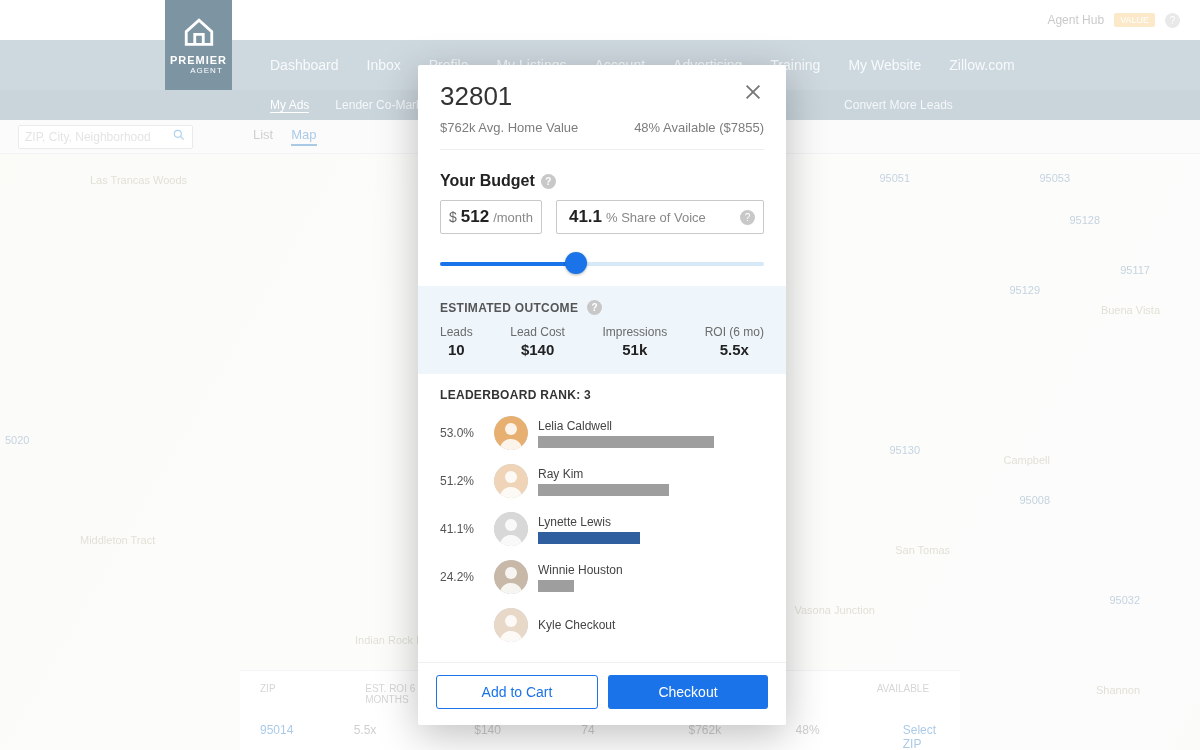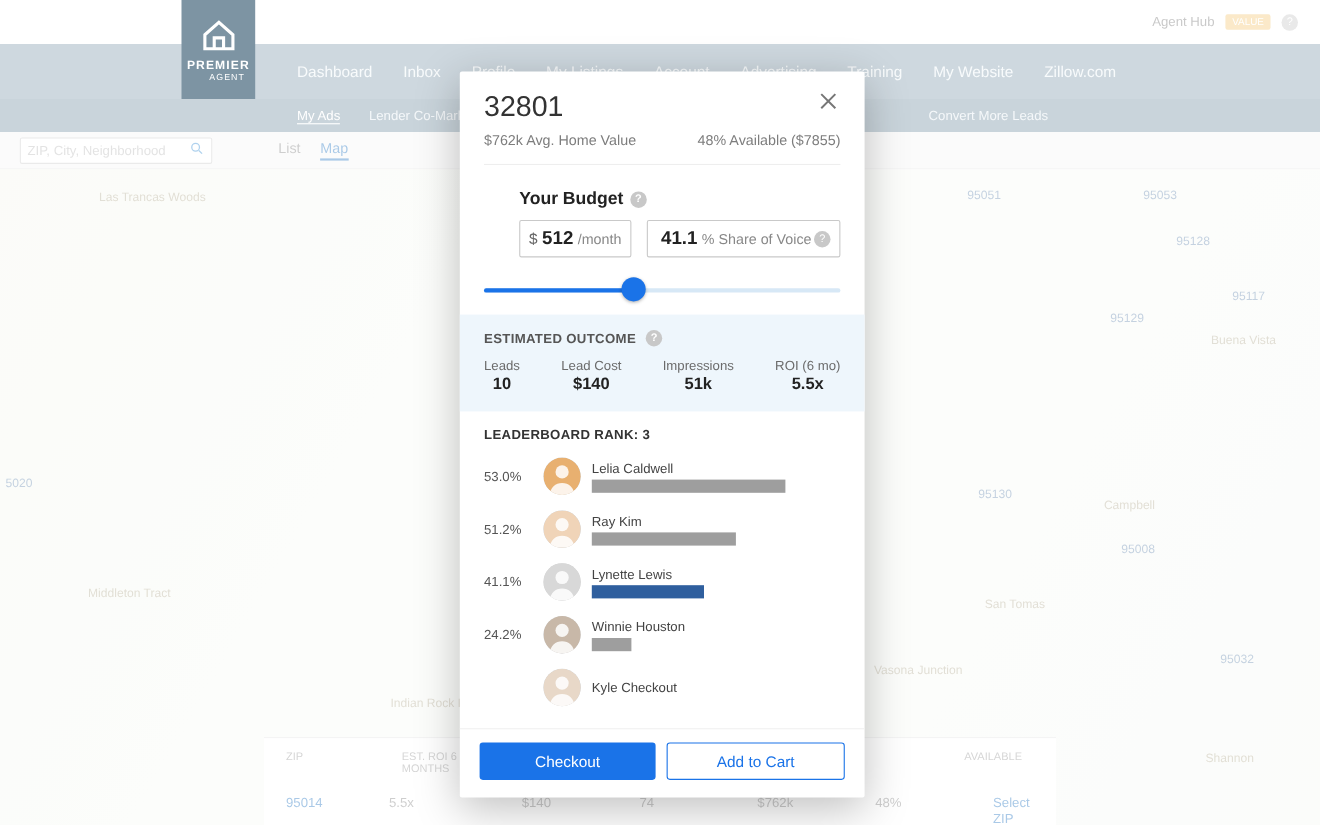--- a/index.html
+++ b/index.html
@@ -33,21 +33,21 @@
   .bottom-table .link { color:#2e7bc4; }
 
   
   .modal { position:absolute; left:418px; top:65px; width:368px; height:660px; background:#fff; box-shadow:0 10px 40px rgba(0,0,0,0.25); border-radius:2px; z-index:10; display:flex; flex-direction:column; }
   .m-head { padding:16px 22px 10px 22px; }
   .m-title-row { display:flex; align-items:flex-start; justify-content:space-between; }
   .m-title { font-size:26px; color:#333; font-weight:400; }
   .m-close { width:22px; height:22px; cursor:pointer; color:#777; }
   .m-sub { display:flex; justify-content:space-between; font-size:13px; color:#7d7d7d; margin-top:8px; padding-bottom:14px; border-bottom:1px solid #eee; }
 
-  .m-section { padding:12px 22px 0 22px;margin-left:32px; }
+  .m-section { padding:12px 22px 0 22px; }
   .yb-label { font-size:16px; font-weight:700; color:#222; display:flex; align-items:center; gap:6px; }
   .help { width:15px; height:15px; border-radius:50%; background:#c8c8c8; color:#fff; font-size:10px; display:inline-flex; align-items:center; justify-content:center; }
   .inputs { display:flex; gap:14px; margin-top:10px; }
   .ibox { border:1px solid #c9c9c9; border-radius:2px; height:34px; display:flex; align-items:center; padding:0 8px; font-size:14px; color:#666; }
   .ibox .val { font-weight:700; color:#222; font-size:17px; margin:0 4px; }
   .ibox2 { flex:1; }
   .ibox .sfx { font-size:13px; color:#888; }
 
   .slider { position:relative; margin:22px 22px 14px 22px; height:16px; }
   .track { position:absolute; left:0; right:0; top:6px; height:4px; background:#d7e8f6; border-radius:2px; }
@@ -305,16 +305,16 @@
             </svg>
           </div>
           <div class="lb-right">
             <div class="lb-name">Kyle Checkout</div>
           </div>
         </div>
       </div>
   </div>
 
   <div class="m-actions">
+    <div class="btn btn-outline">Add to Cart</div>
     <div class="btn btn-solid">Checkout</div>
-    <div class="btn btn-outline">Add to Cart</div>
   </div>
 </div>
 
 </body></html>

